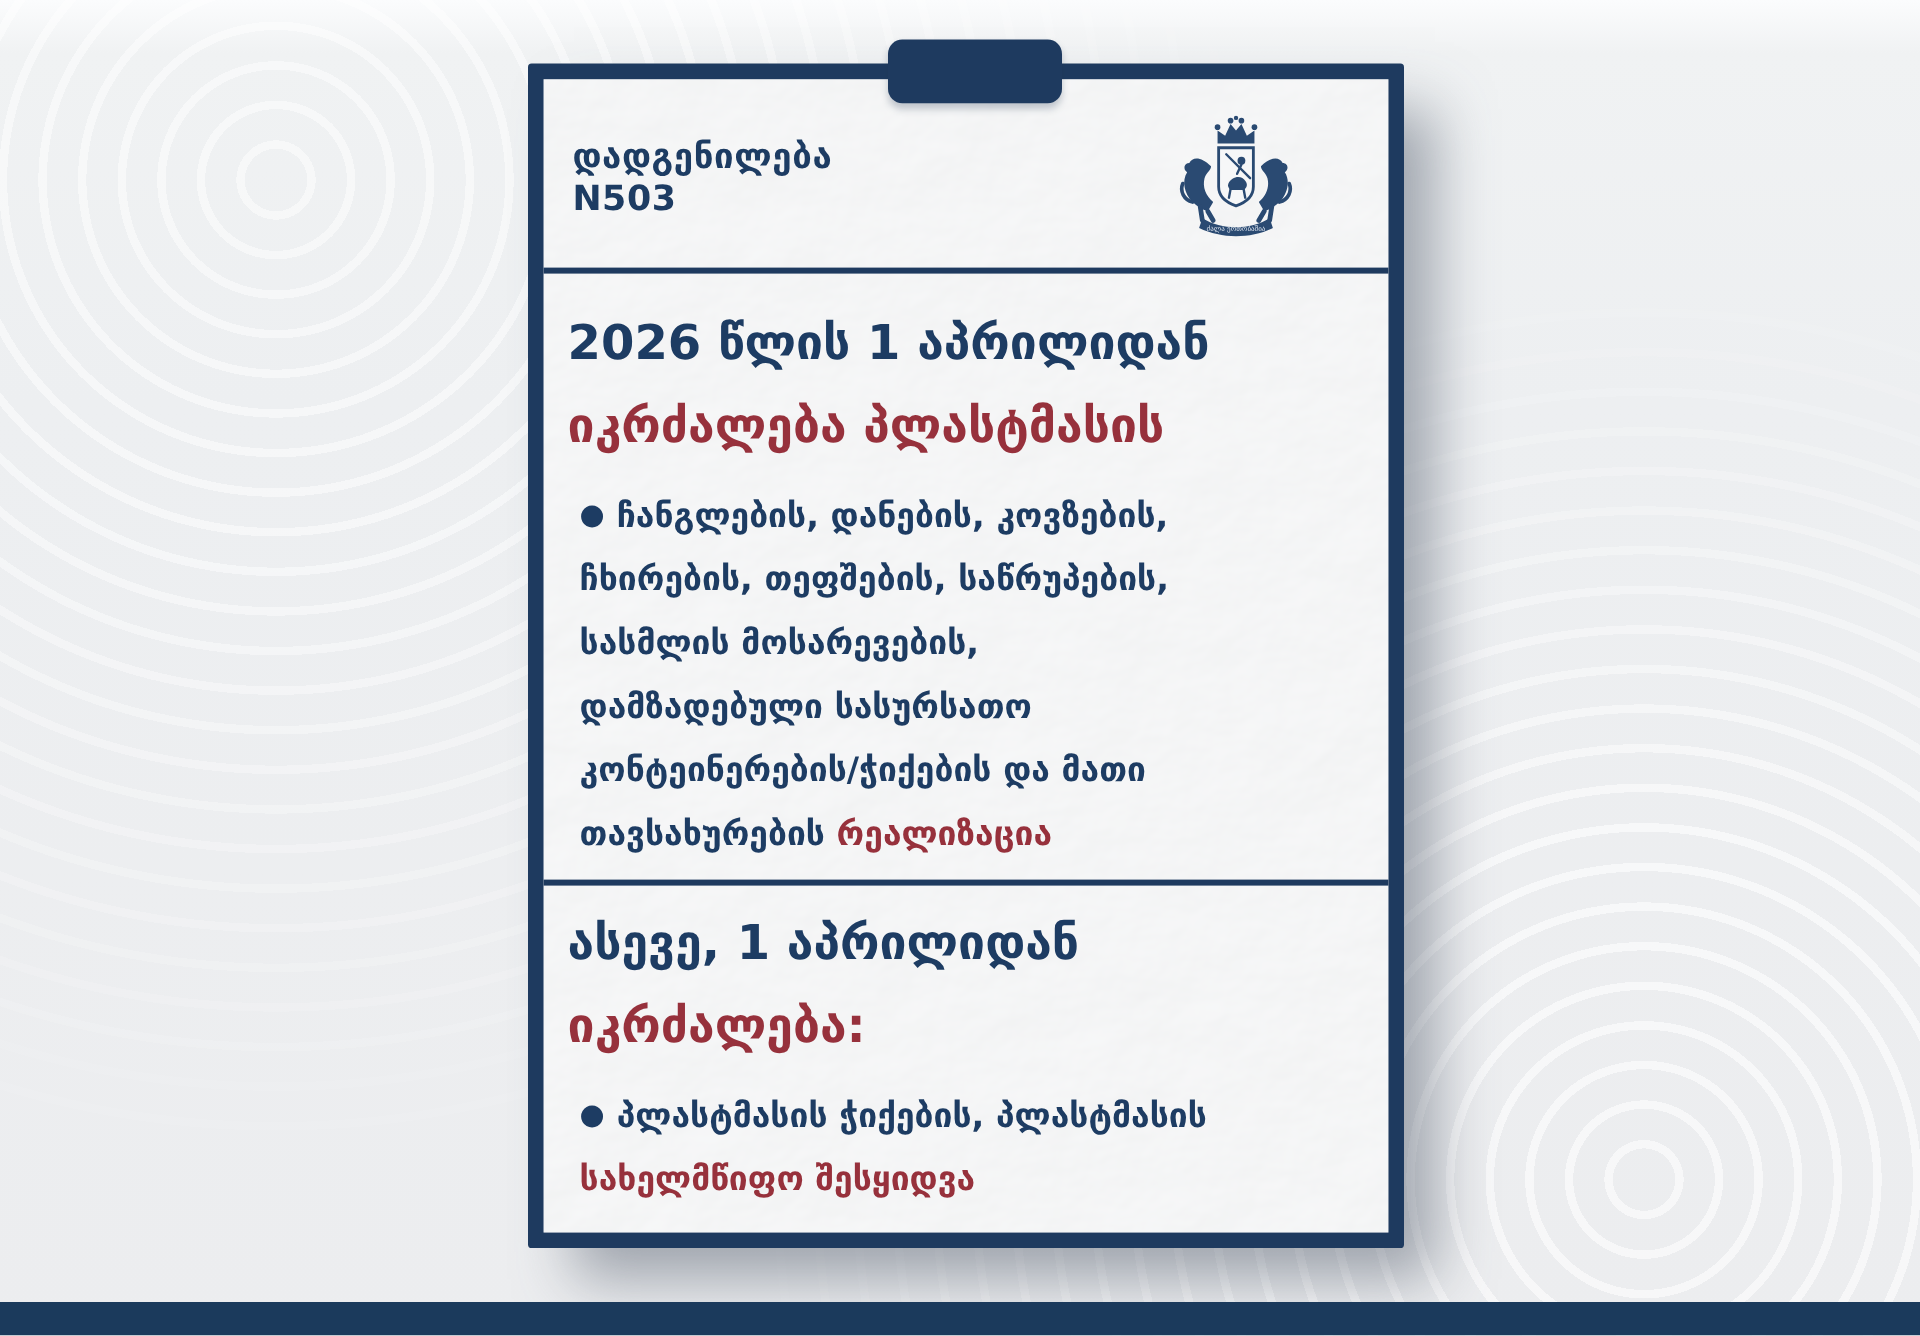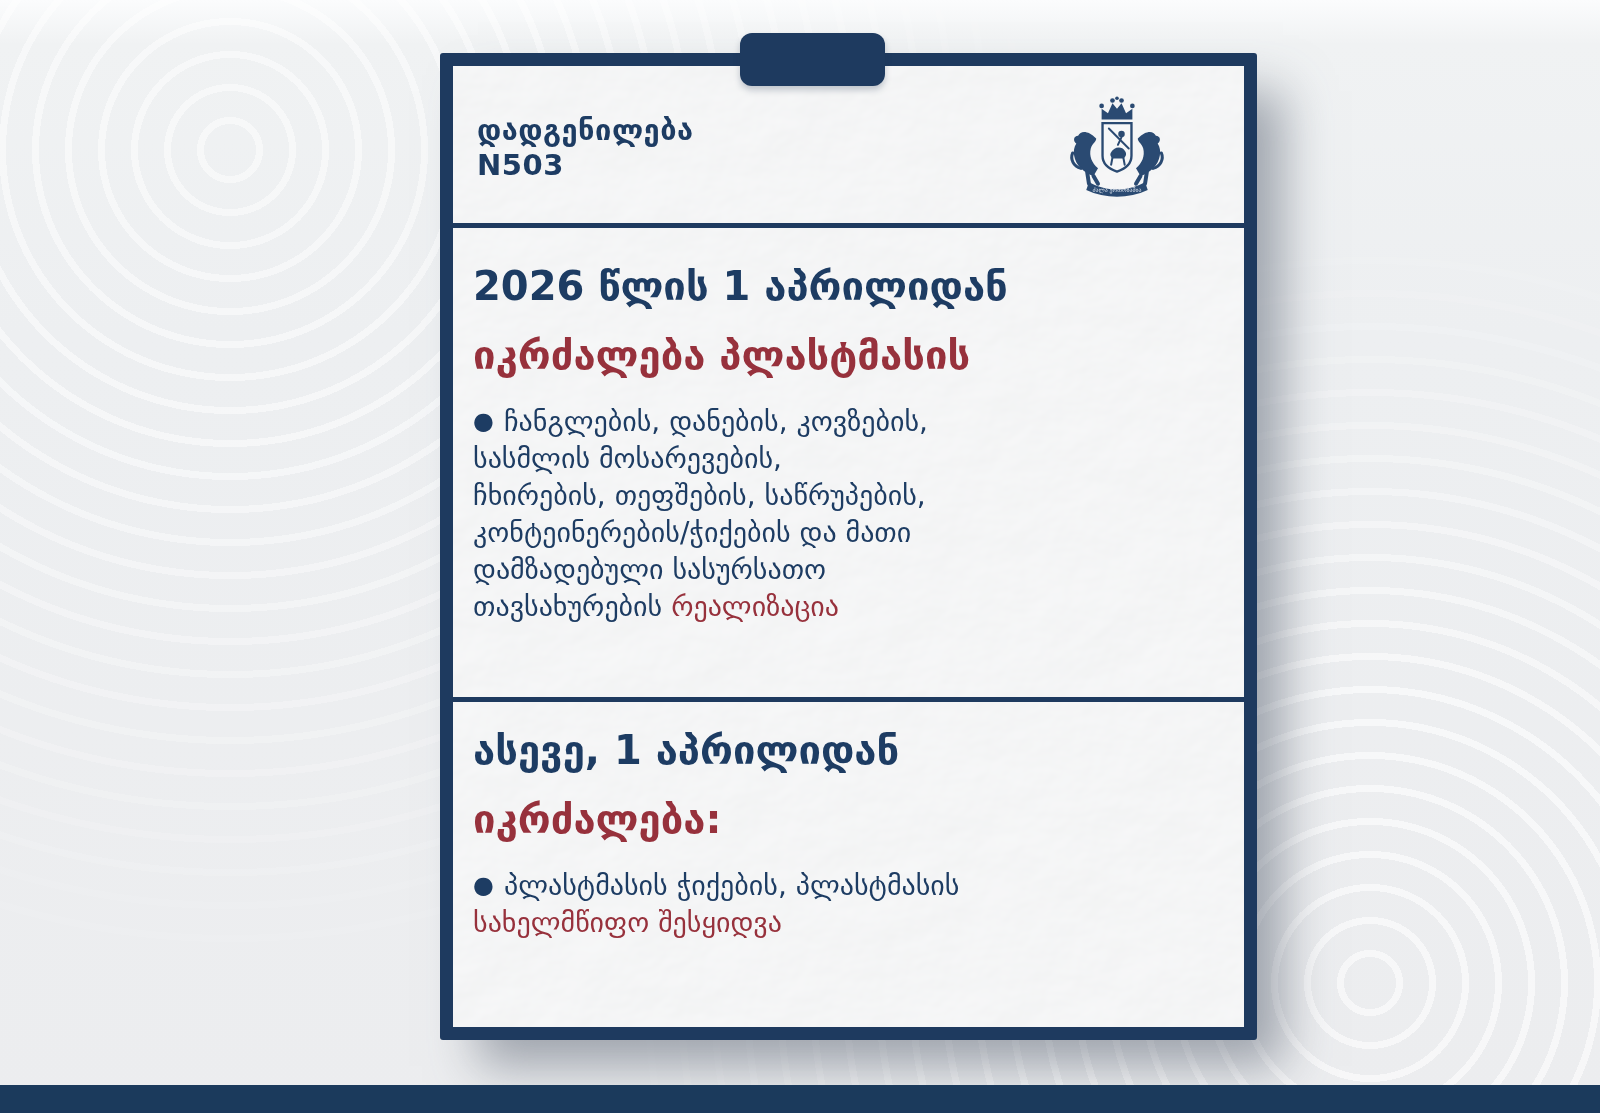--- a/index.html
+++ b/index.html
@@ -30,21 +30,21 @@
     right:-520px;bottom:-620px;width:1500px;height:1500px;
     background:repeating-radial-gradient(circle,rgba(255,255,255,0) 0 26px,rgba(255,255,255,.6) 26px 33px);
     -webkit-mask:radial-gradient(circle,rgba(0,0,0,.95) 28%,rgba(0,0,0,0) 74%);
             mask:radial-gradient(circle,rgba(0,0,0,.95) 28%,rgba(0,0,0,0) 74%);
   }
   .footer-bar{
     position:absolute;left:0;right:0;bottom:0;height:28px;background:var(--footer);
   }
   
   .card{
-    position:absolute;left:440px;top:53px;width:817px;height:987px;
+    position:absolute;left:440px;top:53px;width:730px;height:987px;
     background:var(--paper);
     border:13px solid var(--navy);
     border-radius:3px;
     box-shadow:32px 32px 46px -6px rgba(92,102,116,.55);
   }
   .clip{
     position:absolute;left:287px;top:-33px;width:145px;height:53px;
     background:var(--navy);border-radius:12px;
     box-shadow:0 4px 6px rgba(30,50,80,.25);
   }
@@ -63,21 +63,21 @@
     color:var(--navy-text);font-weight:bold;font-size:29px;line-height:35px;
     letter-spacing:.5px;
   }
   .divider{flex:0 0 5px;background:var(--navy);}
   .sec{padding:12px 20px;}
   .sec-1{flex:0 0 469px;padding-top:32px;}
   .sec-2{flex:1 1 auto;padding-top:22px;}
   .sec-title{font-weight:bold;font-size:40px;line-height:53px;white-space:nowrap;}
   .t-navy{color:var(--navy-text);}
   .t-red{color:var(--red);margin-top:16px;}
-  .body-text{margin-top:21px;font-weight:normal;font-size:28px;line-height:37px;color:var(--navy-text);}
+  .body-text{margin-top:21px;font-weight:bold;font-size:28px;line-height:53px;color:var(--navy-text);margin-left:10px;}
   .body-line{white-space:nowrap;}
   .bullet-dot{display:inline-block;font-size:24px;vertical-align:2px;margin-right:10px;color:var(--navy-text);}
   .seg-navy{color:var(--navy-text);}
   .seg-red{color:var(--red);}
 </style>
 </head>
 <body>
 
 <div class="stage">
   <div class="ring ring-tl"></div>
@@ -137,24 +137,24 @@
         </svg>
       </div>
 
       <div class="divider"></div>
 
       <div class="sec sec-1">
         <div class="sec-title t-navy">2026 წლის 1 აპრილიდან</div>
         <div class="sec-title t-red">იკრძალება პლასტმასის</div>
         <div class="body-text">
             <div class="body-line"><span class="bullet-dot">●</span><span class="seg-navy">ჩანგლების, დანების, კოვზების,</span></div>
+            <div class="body-line"><span class="seg-navy">ჩხირების, თეფშების, საწრუპების,</span></div>
             <div class="body-line"><span class="seg-navy">სასმლის მოსარევების,</span></div>
-            <div class="body-line"><span class="seg-navy">ჩხირების, თეფშების, საწრუპების,</span></div>
+            <div class="body-line"><span class="seg-navy">დამზადებული სასურსათო</span></div>
             <div class="body-line"><span class="seg-navy">კონტეინერების/ჭიქების და მათი</span></div>
-            <div class="body-line"><span class="seg-navy">დამზადებული სასურსათო</span></div>
             <div class="body-line"><span class="seg-navy">თავსახურების </span><span class="seg-red">რეალიზაცია</span></div>
           </div>
       </div>
 
       <div class="divider"></div>
 
       <div class="sec sec-2">
         <div class="sec-title t-navy">ასევე, 1 აპრილიდან</div>
         <div class="sec-title t-red">იკრძალება:</div>
         <div class="body-text">

